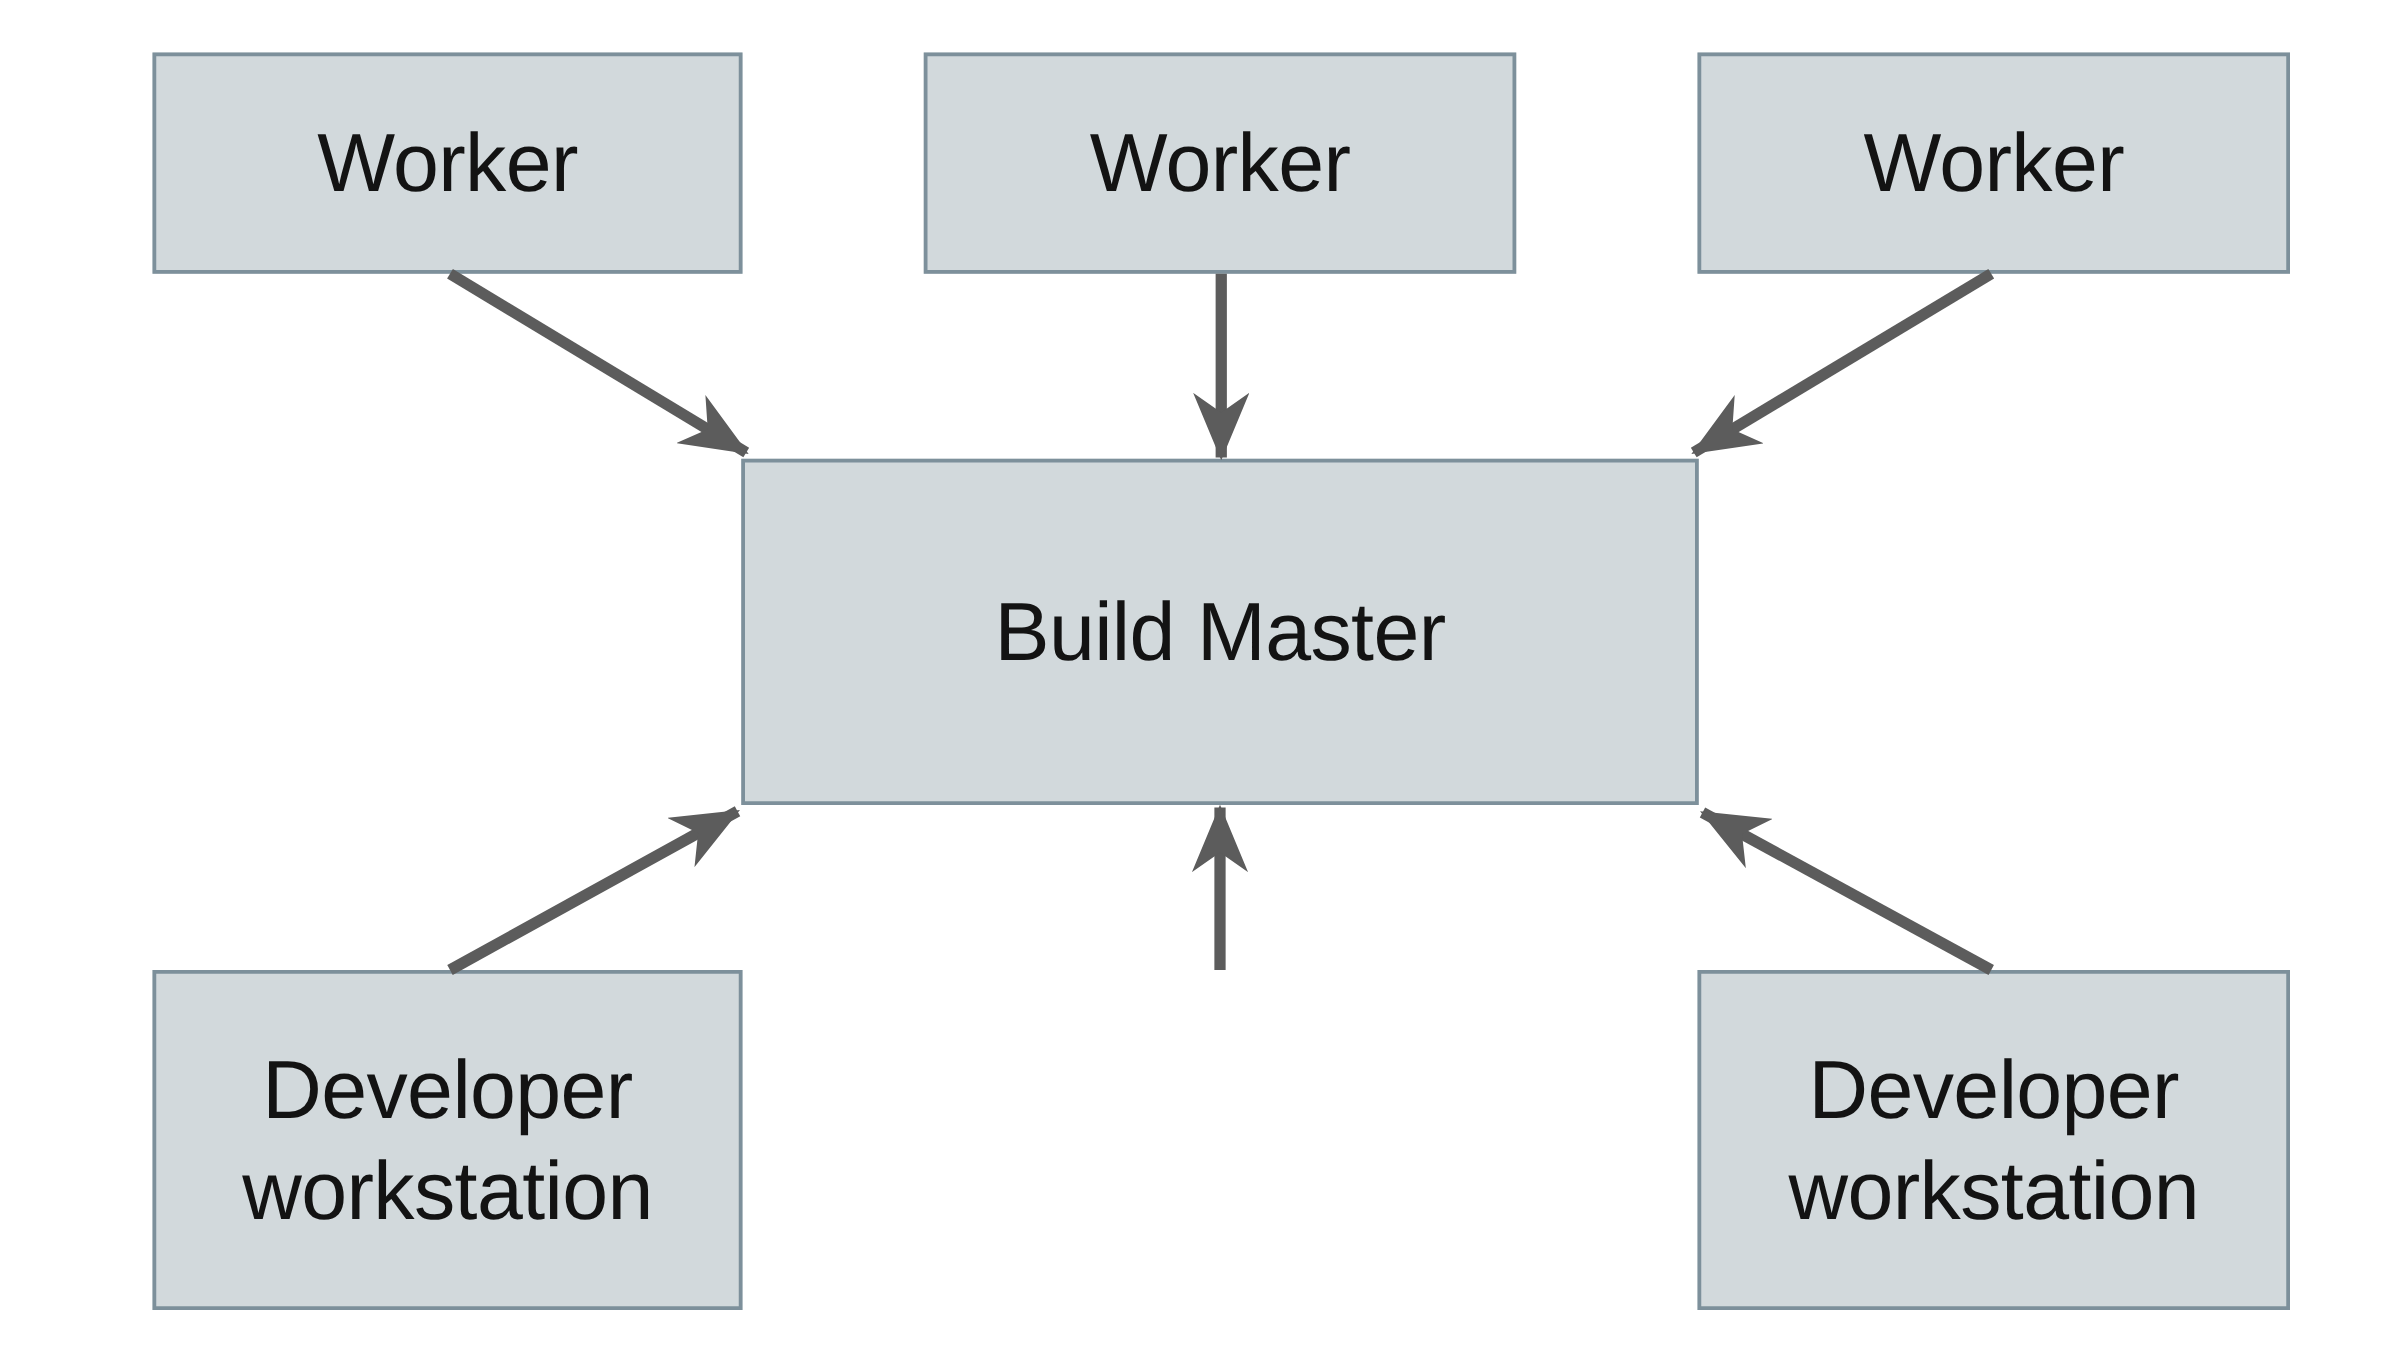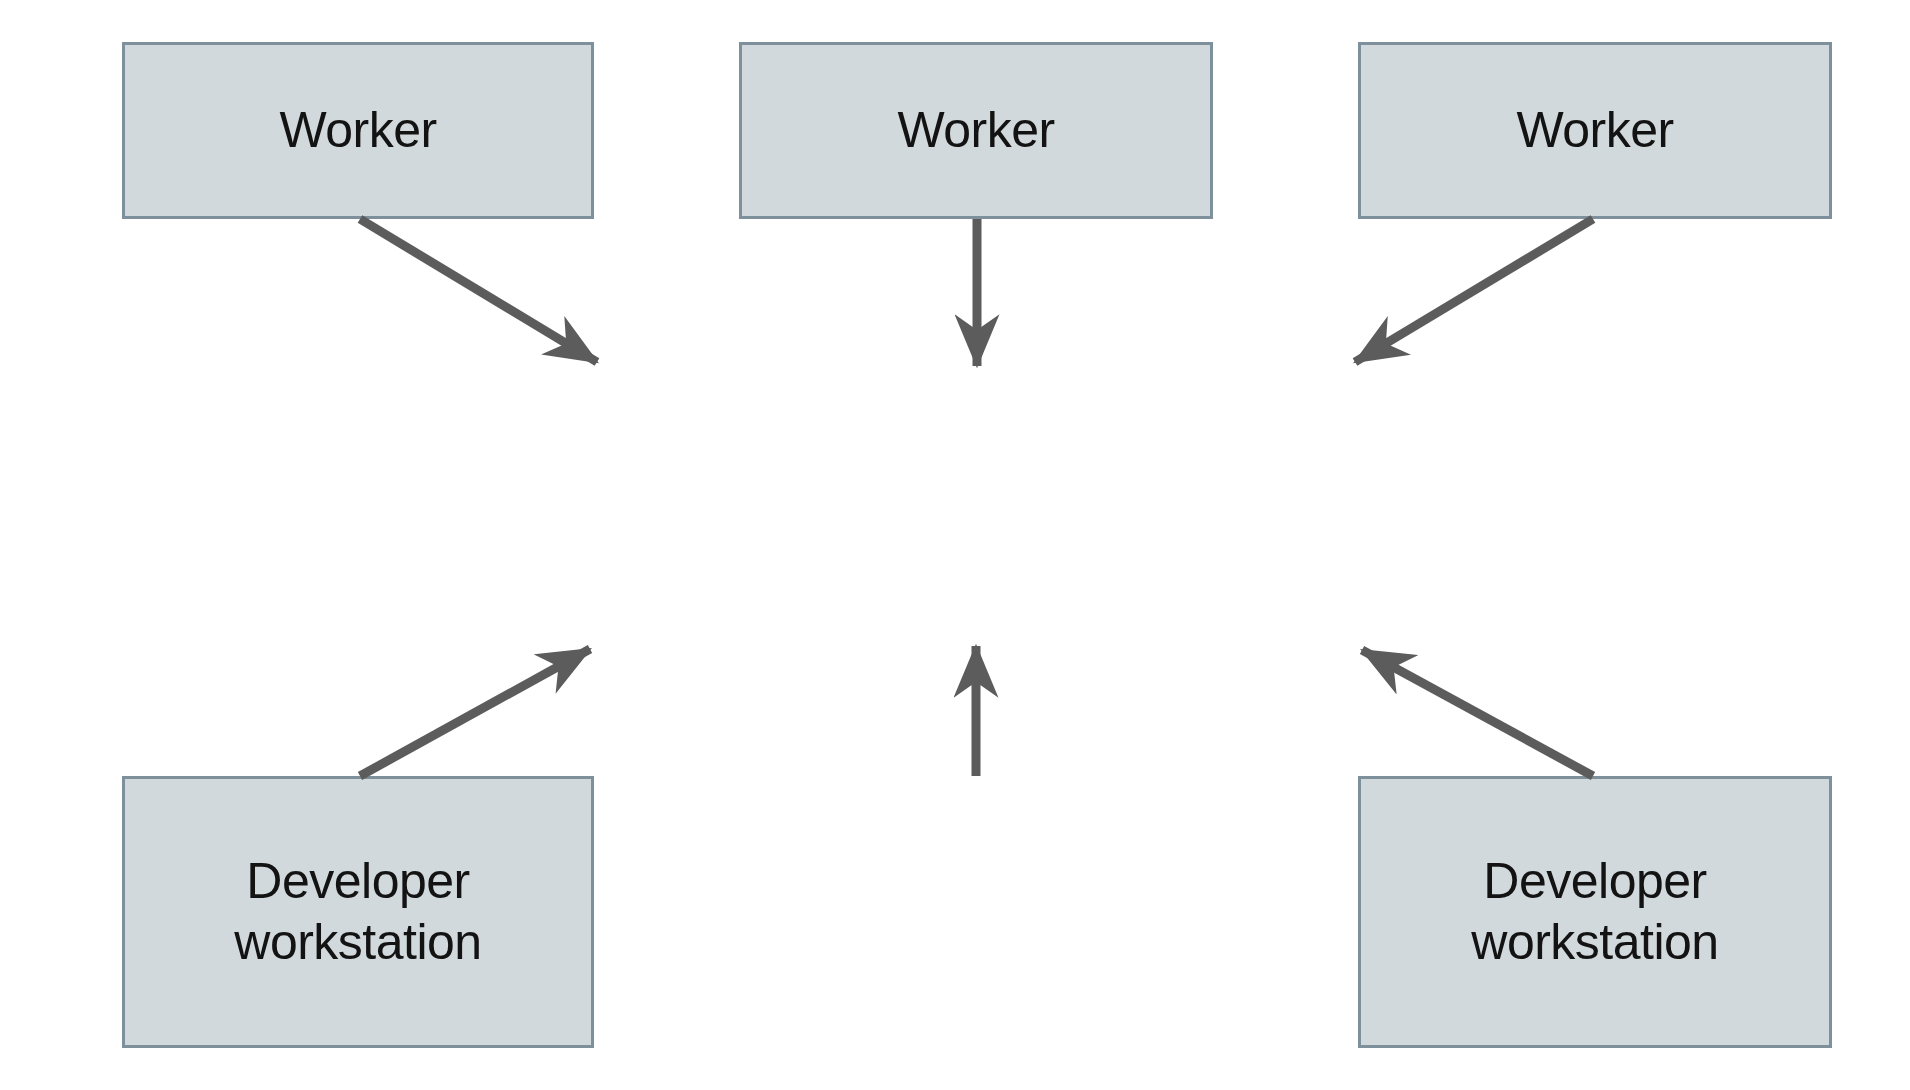--- a/index.html
+++ b/index.html
@@ -20,21 +20,21 @@
   .node {
     position: absolute;
     box-sizing: border-box;
     background: #d2d9dc;
     border: 3px solid #7d909b;
     display: flex;
     align-items: center;
     justify-content: center;
     text-align: center;
     color: #131313;
-    font-size: 50px;
+    font-size: 66px;
     line-height: 1.22;
     letter-spacing: -0.5px;
     padding: 0 10px;
   }
   
   .node.worker-1 { left: 122px; top: 42px;  width: 472px; height: 177px; }
   .node.worker-2 { left: 739px; top: 42px;  width: 474px; height: 177px; }
   .node.worker-3 { left: 1358px; top: 42px; width: 474px; height: 177px; }
   
   .node.build-master { left: 593px; top: 367px; width: 766px; height: 277px; }
@@ -66,20 +66,23 @@
   </div>
 
   <div class="node worker-2">
     <span>Worker</span>
   </div>
 
   <div class="node worker-3">
     <span>Worker</span>
   </div>
 
+  <div class="node build-master">
+    <span>Build Master</span>
+  </div>
 
   <div class="node dev-ws-left">
     <span>Developer workstation</span>
   </div>
 
 
   <div class="node dev-ws-right">
     <span>Developer workstation</span>
   </div>
 

